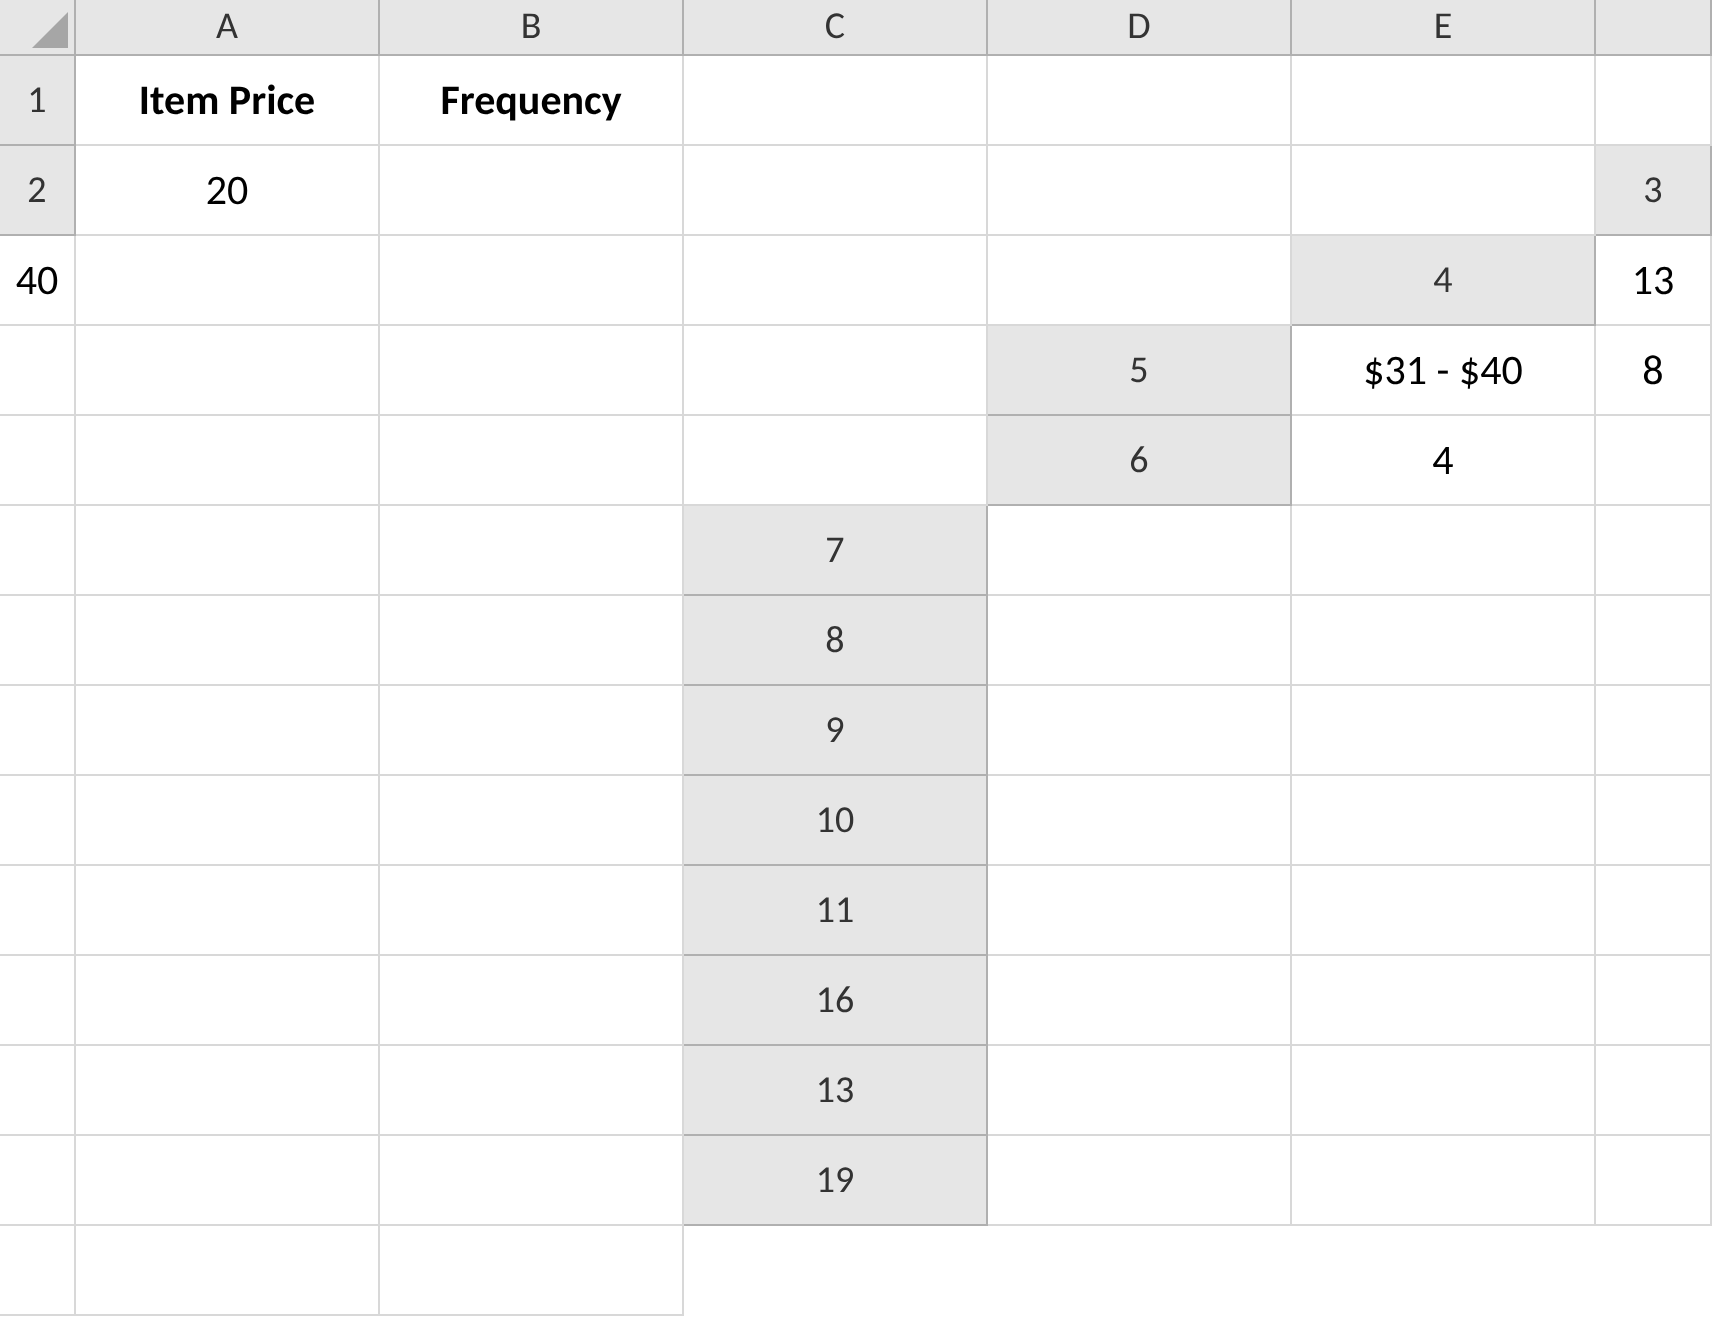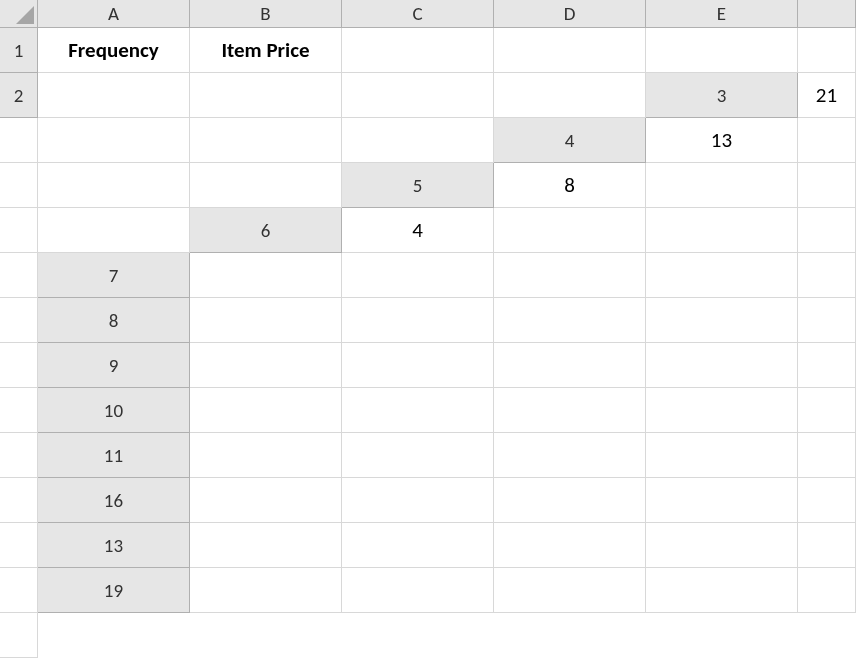--- a/index.html
+++ b/index.html
@@ -76,48 +76,50 @@
 <div class="spreadsheet">
   <div class="corner"></div>
   <div class="col-header">A</div>
   <div class="col-header">B</div>
   <div class="col-header">C</div>
   <div class="col-header">D</div>
   <div class="col-header">E</div>
   <div class="col-header"></div>
 
   <div class="row-header">1</div>
+  <div class="cell bold">Item Price</div>
   <div class="cell bold">Frequency</div>
-  <div class="cell bold">Item Price</div>
   <div class="cell"></div>
   <div class="cell"></div>
   <div class="cell"></div>
   <div class="cell"></div>
 
   <div class="row-header">2</div>
+  <div class="cell">20</div>
   <div class="cell"></div>
   <div class="cell"></div>
   <div class="cell"></div>
   <div class="cell"></div>
 
   <div class="row-header">3</div>
-  <div class="cell">21</div>
+  <div class="cell">40</div>
   <div class="cell"></div>
   <div class="cell"></div>
   <div class="cell"></div>
   <div class="cell"></div>
 
   <div class="row-header">4</div>
   <div class="cell">13</div>
   <div class="cell"></div>
   <div class="cell"></div>
   <div class="cell"></div>
   <div class="cell"></div>
 
   <div class="row-header">5</div>
+  <div class="cell">$31 - $40</div>
   <div class="cell">8</div>
   <div class="cell"></div>
   <div class="cell"></div>
   <div class="cell"></div>
   <div class="cell"></div>
 
   <div class="row-header">6</div>
   <div class="cell">4</div>
   <div class="cell"></div>
   <div class="cell"></div>

